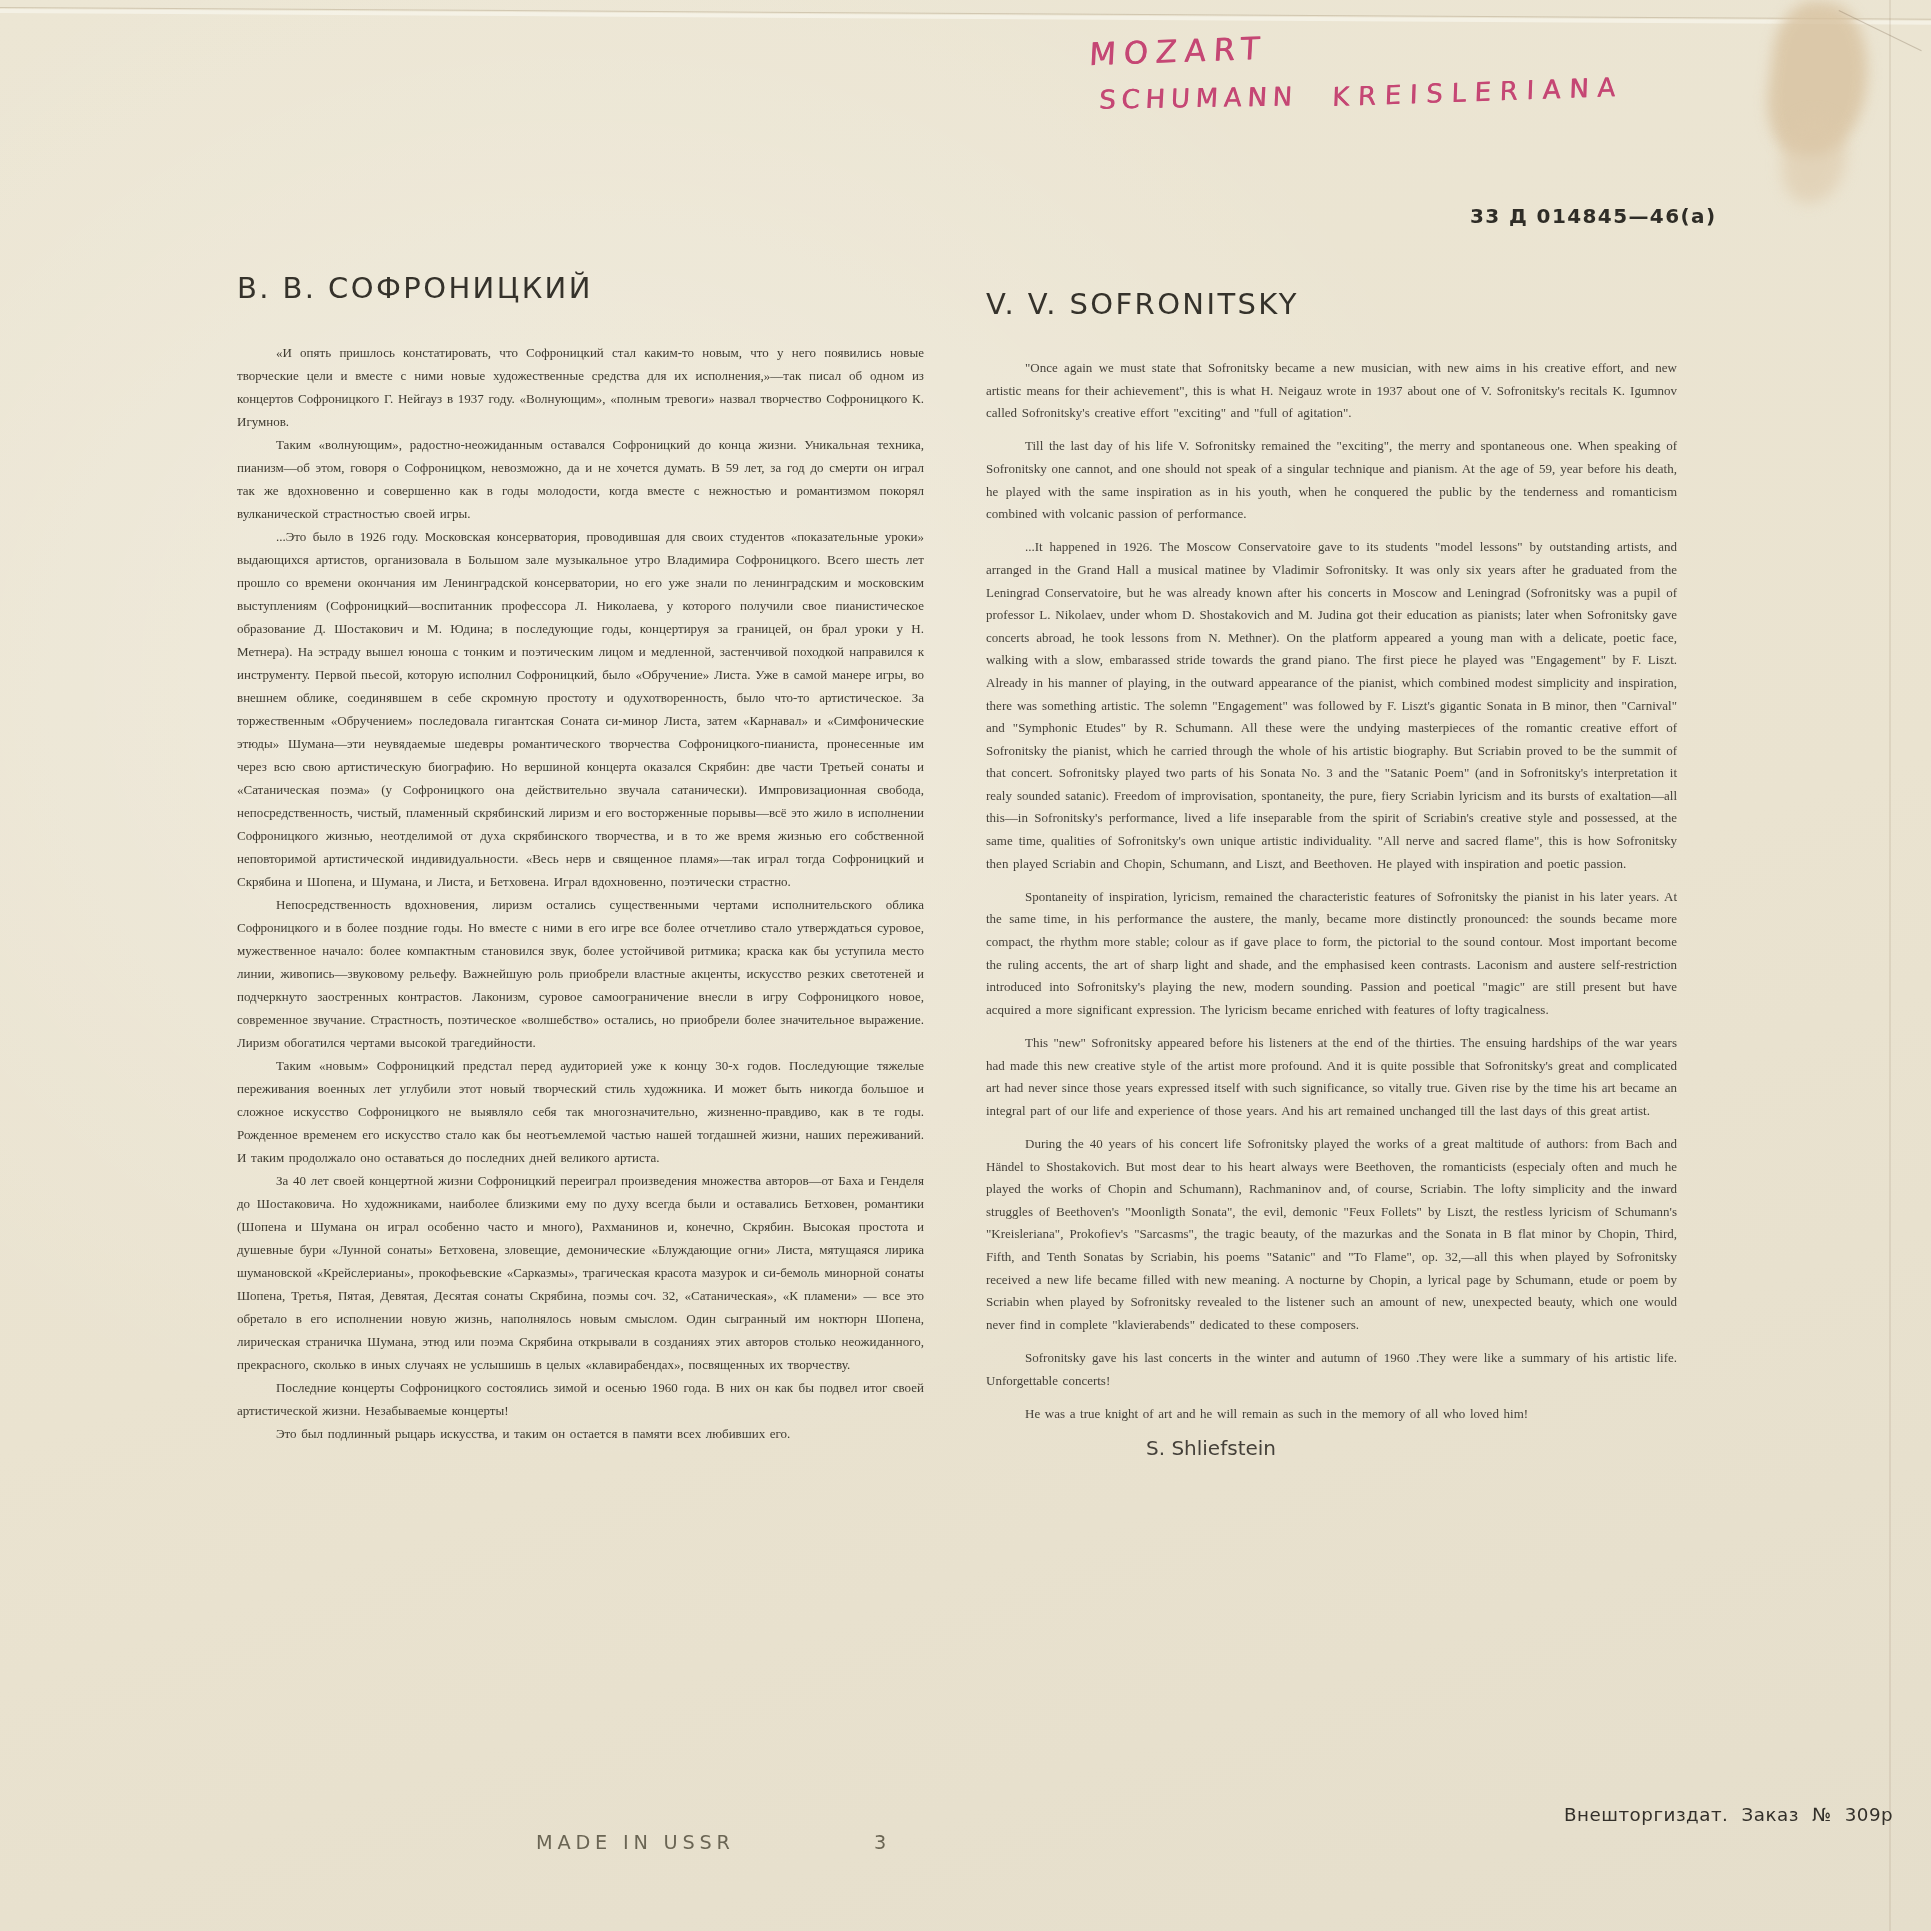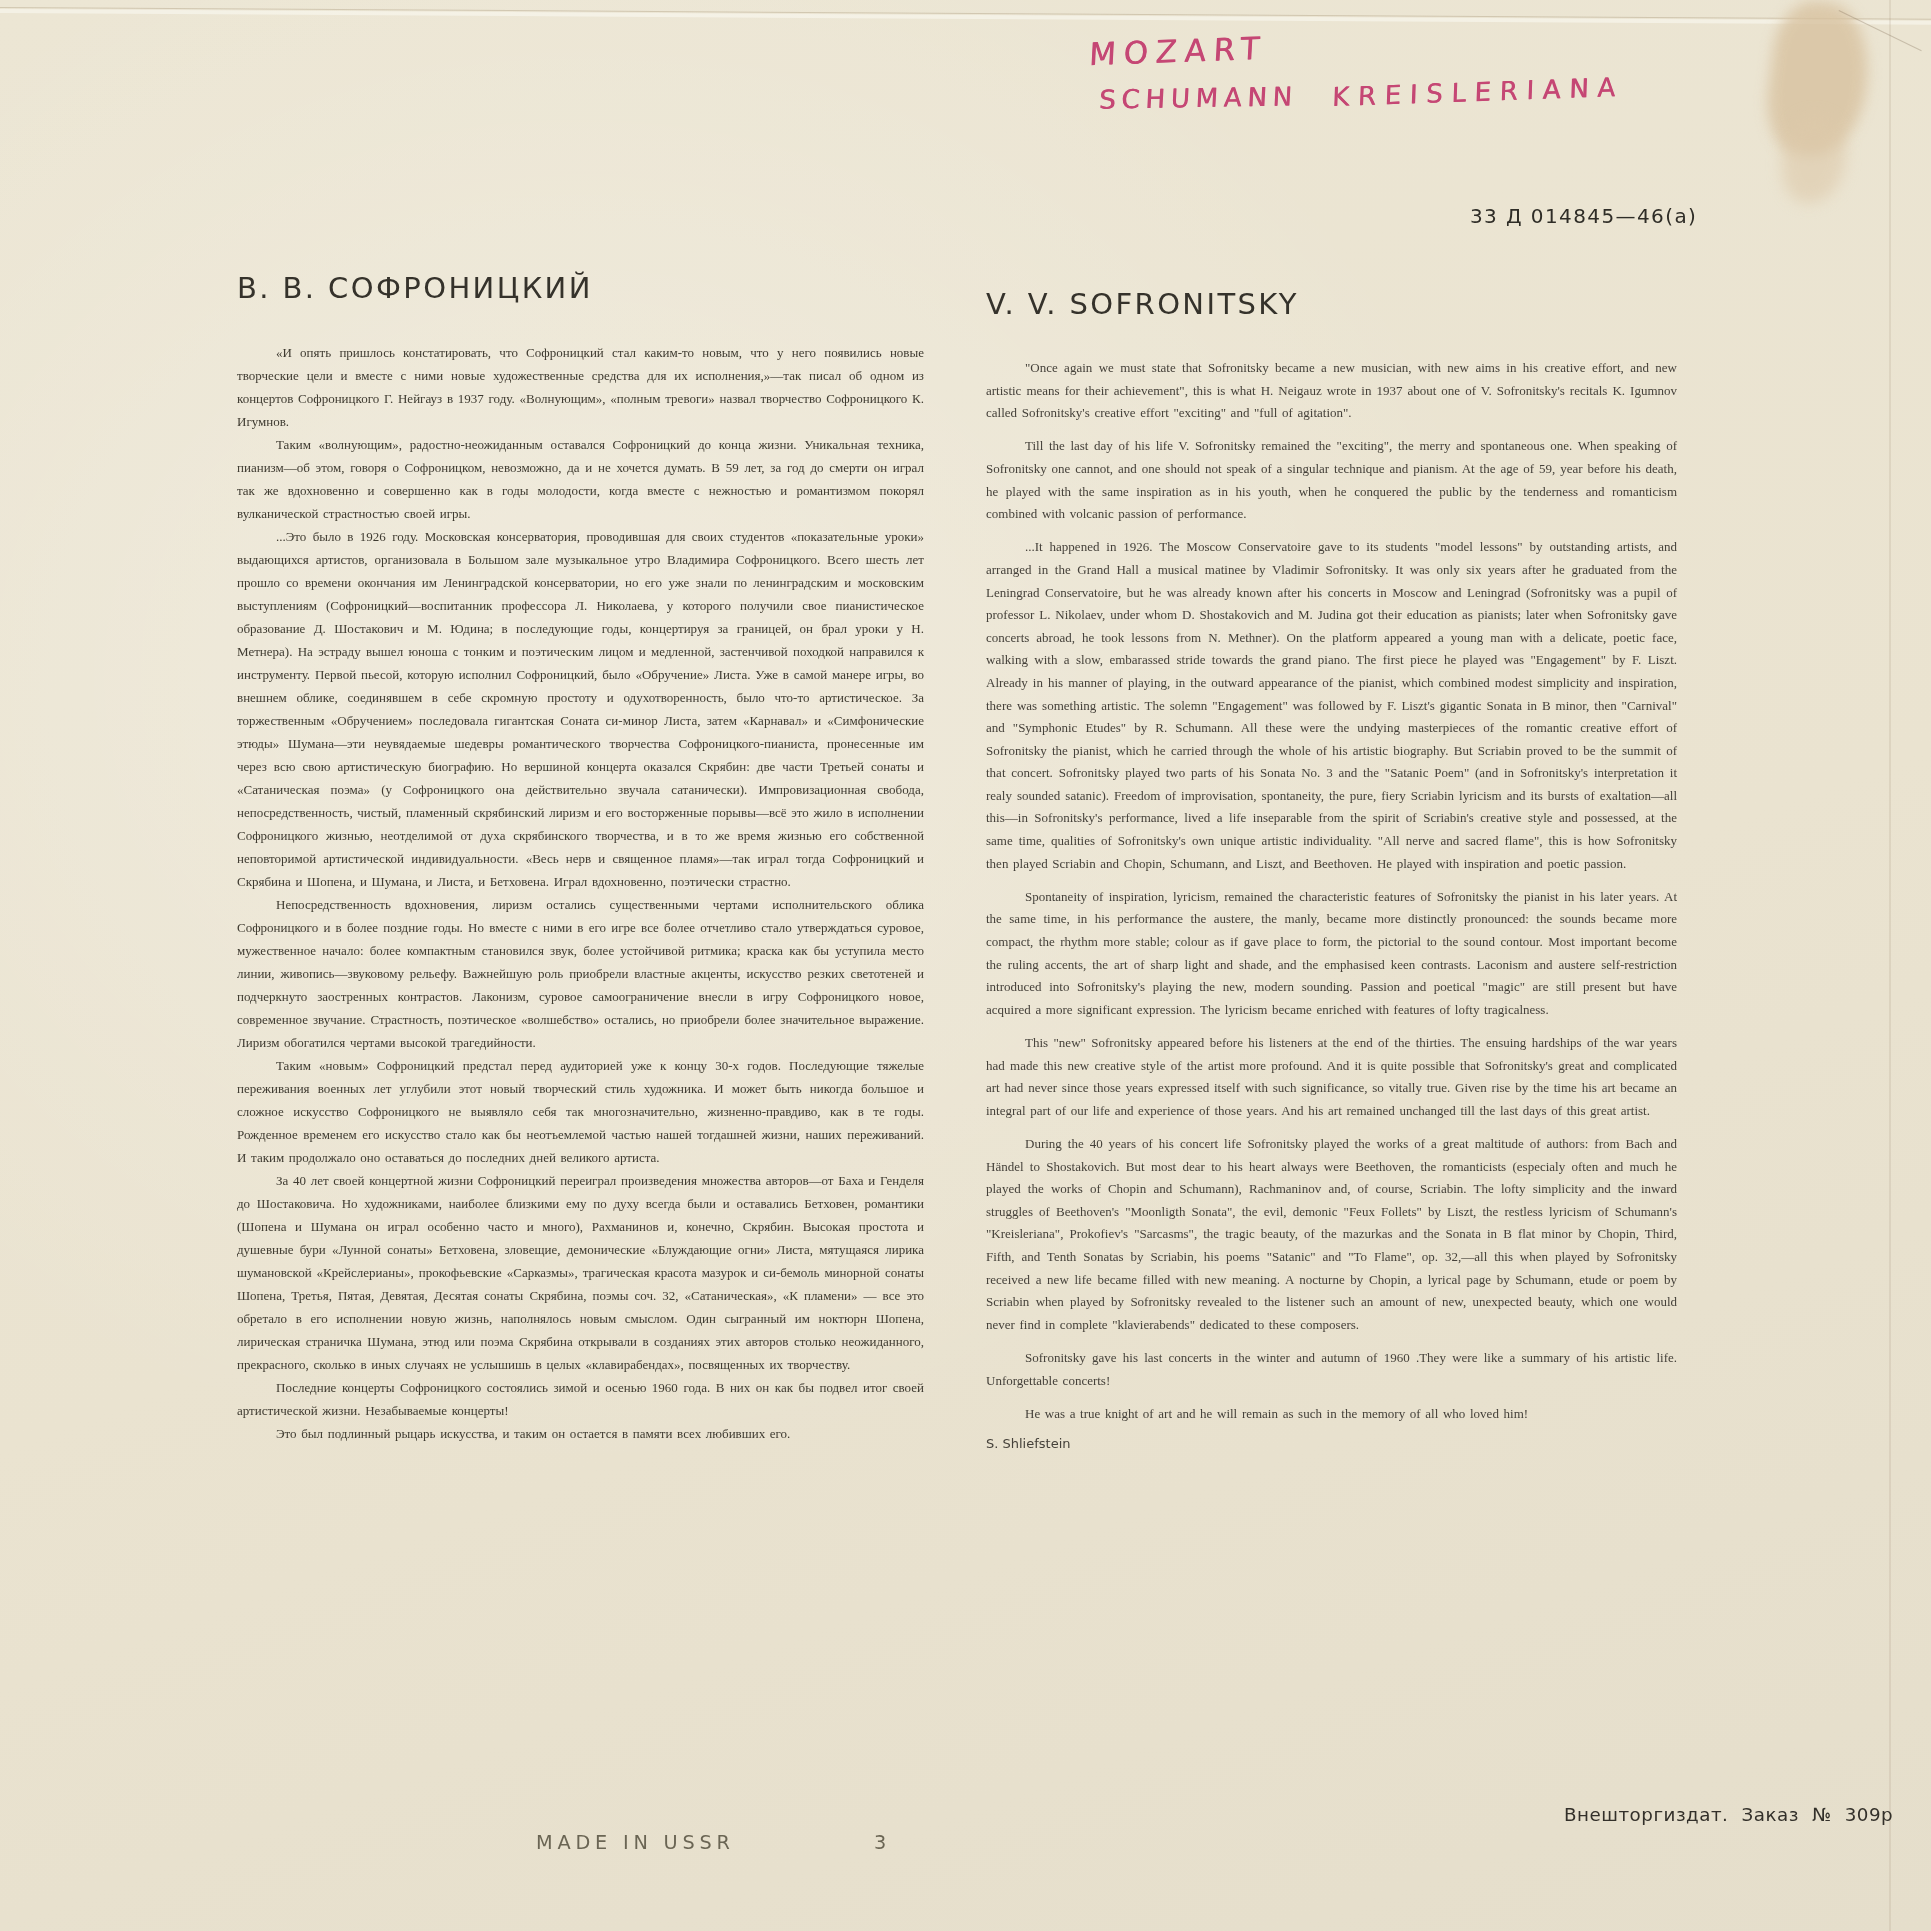--- a/index.html
+++ b/index.html
@@ -49,36 +49,36 @@
     position:absolute;color:#c23a6d;opacity:.92;
     font-family:"DejaVu Sans", sans-serif;font-weight:normal;
     text-shadow:0.6px 0 0 #c23a6d;
   }
   .hw-1{left:1089px;top:33px;font-size:31px;letter-spacing:7.7px;transform:rotate(-2deg) skewX(-5deg);}
   .hw-2{left:1099px;top:83px;font-size:26px;letter-spacing:5.8px;transform:rotate(-1deg) skewX(-4deg);}
   .hw-3{left:1332px;top:77px;font-size:26px;letter-spacing:8.7px;transform:rotate(-2deg) skewX(-4deg);}
   
   .catalog{
     position:absolute;left:1470px;top:204px;
-    font-size:20px;font-weight:normal;letter-spacing:1.4px;color:#2f2d27;
+    font-size:20px;font-weight:bold;letter-spacing:1.4px;color:#2f2d27;
   }
   
   .col{position:absolute;top:271px;color:#3e3a30;}
   .col-ru{left:237px;width:687px;}
   .col-en{left:986px;width:691px;color:#45413a;margin-top:16px;}
   .col h1{
     margin:0 0 36px 0;font-size:29px;font-weight:normal;letter-spacing:2.4px;
     color:#35322b;white-space:nowrap;
   }
   .col p{
     margin:0;text-align:justify;text-indent:39px;
     font-size:13px;line-height:23px;word-spacing:1.4px;font-family:Liberation Serif, serif;
   }
   .col-en p{margin-bottom:10.6px;line-height:22.6px;}
-  .sig{font-size:13px;margin-top:13.5px;text-align:left;}
+  .sig{font-size:20px;margin-top:13.5px;text-align:center;}
   .sig-en{padding-right:241px;margin-top:5.8px;}
   
   .made-row{
     position:absolute;left:536px;top:1831px;width:355px;
     display:flex;justify-content:space-between;align-items:flex-start;
     font-size:19.3px;letter-spacing:4.8px;color:#55503f;opacity:.85;
   }
   .imprint{
     position:absolute;left:1564px;top:1804px;
     font-size:18.3px;font-weight:normal;letter-spacing:0.5px;word-spacing:6.8px;color:#33302a;

